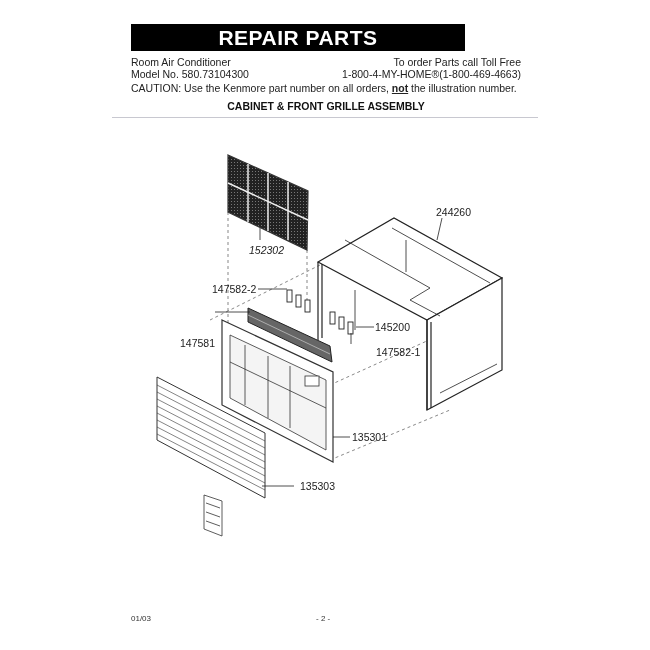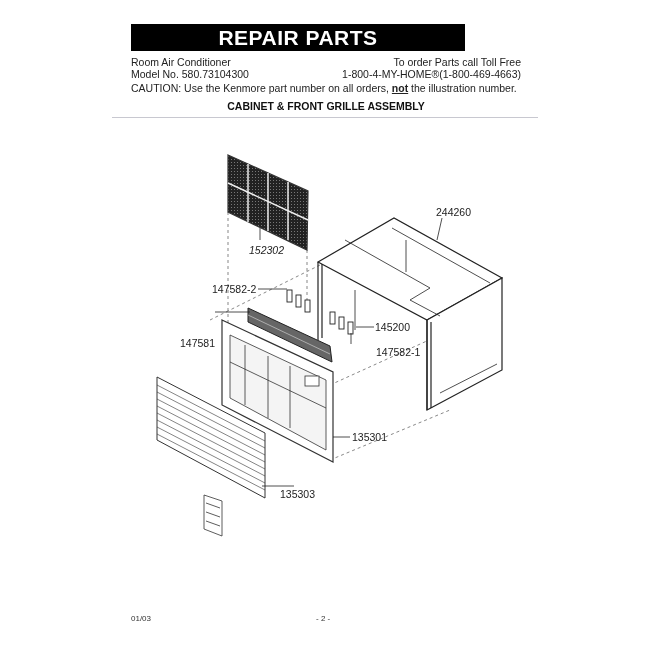--- a/index.html
+++ b/index.html
@@ -130,16 +130,16 @@
   </g>
 </svg>
 
 <span class="callout" style="left:249px; top:244px;font-style:italic;">152302</span>
 <span class="callout" style="left:436px; top:206px;">244260</span>
 <span class="callout" style="left:212px; top:283px;">147582-2</span>
 <span class="callout" style="left:180px; top:306px;margin-top:31px;">147581</span>
 <span class="callout" style="left:375px; top:321px;">145200</span>
 <span class="callout" style="left:344px; top:346px;margin-left:32px;">147582-1</span>
 <span class="callout" style="left:352px; top:431px;">135301</span>
-<span class="callout" style="left:280px; top:480px;margin-top:8px;">135303</span>
+<span class="callout" style="left:300px; top:480px;">135303</span>
 
 <span class="footer" style="left:131px;">01/03</span>
 <span class="footer" style="left:316px;">- 2 -</span>
 
 </body></html>

